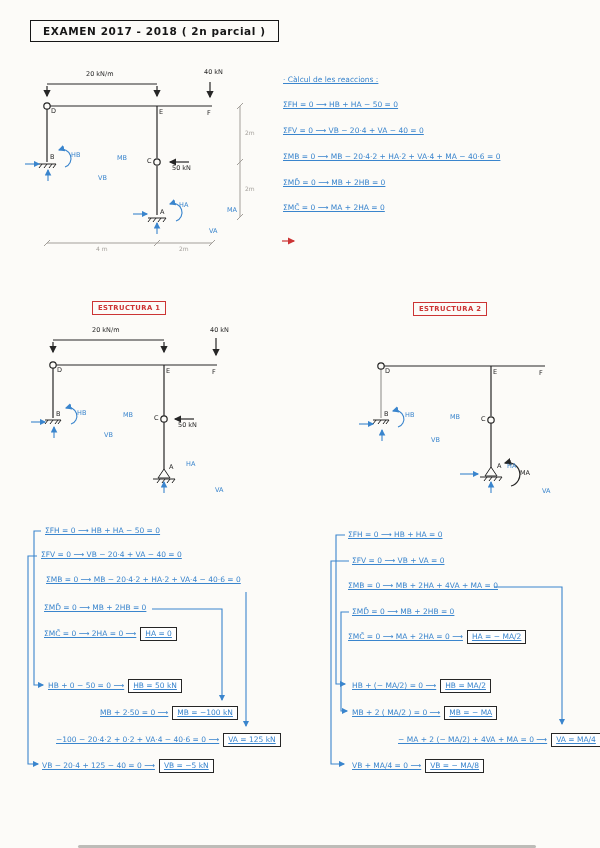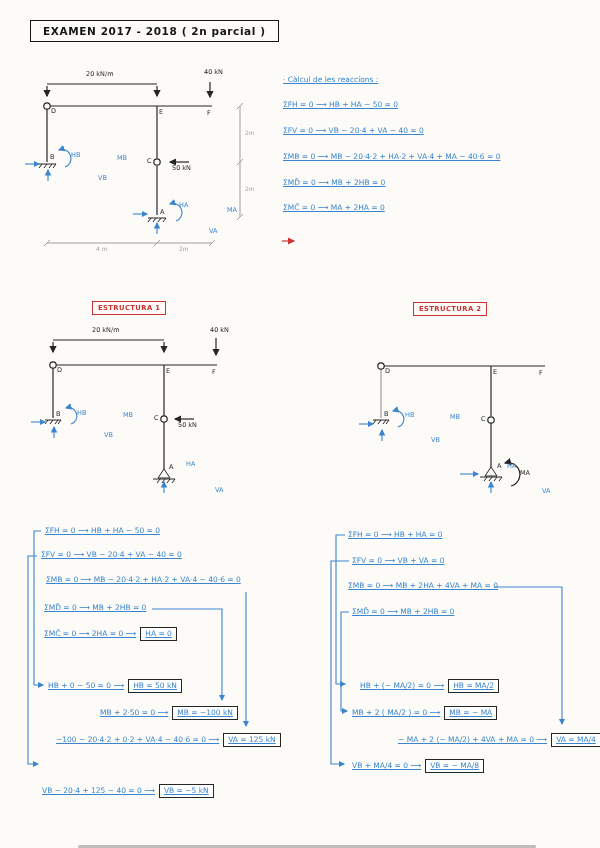--- a/index.html
+++ b/index.html
@@ -221,38 +221,42 @@
     <span class="resbox">HB = 50 kN</span>
   </div>
   <div class="eq" style="left:100px;top:706px">
     <span>MB + 2·50 = 0 ⟶</span>
     <span class="resbox">MB = −100 kN</span>
   </div>
   <div class="eq" style="left:56px;top:733px">
     <span>−100 − 20·4·2 + 0·2 + VA·4 − 40·6 = 0 ⟶</span>
     <span class="resbox">VA = 125 kN</span>
   </div>
-  <div class="eq" style="left:42px;top:784px">
+  <div class="eq" style="left:42px;top:759px">
     <span>VB − 20·4 + 125 − 40 = 0 ⟶</span>
     <span class="resbox">VB = −5 kN</span>
   </div>
 
   <div class="eq" style="left:348px;top:531px">
       <span>ΣFH = 0  ⟶  HB + HA = 0</span>
     </div>
   <div class="eq" style="left:352px;top:557px">
       <span>ΣFV = 0  ⟶  VB + VA = 0</span>
     </div>
   <div class="eq" style="left:348px;top:582px">
       <span>ΣMB = 0  ⟶  MB + 2HA + 4VA + MA = 0</span>
     </div>
   <div class="eq" style="left:352px;top:608px">
       <span>ΣMD̄ = 0  ⟶  MB + 2HB = 0</span>
     </div>
-  <div class="eq" style="left:360px;top:679px">
+  <div class="eq" style="left:348px;top:630px">
+    <span>ΣMC̄ = 0  ⟶  MA + 2HA = 0  ⟶</span>
+    <span class="resbox">HA = − MA/2</span>
+  </div>
+  <div class="eq" style="left:352px;top:679px">
     <span>HB + (− MA/2) = 0  ⟶</span>
     <span class="resbox">HB = MA/2</span>
   </div>
   <div class="eq" style="left:352px;top:706px">
     <span>MB + 2 ( MA/2 ) = 0 ⟶</span>
     <span class="resbox">MB = − MA</span>
   </div>
   <div class="eq" style="left:398px;top:733px">
     <span>− MA + 2 (− MA/2) + 4VA + MA = 0 ⟶</span>
     <span class="resbox">VA = MA/4</span>

